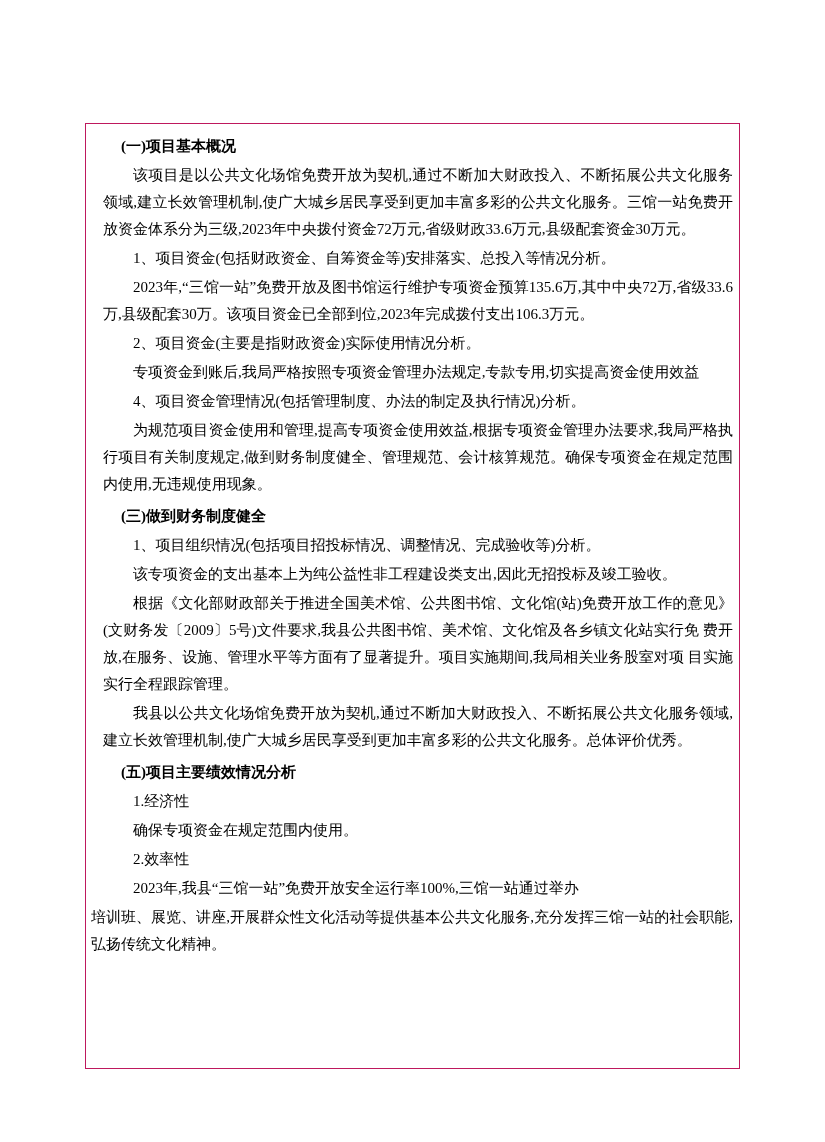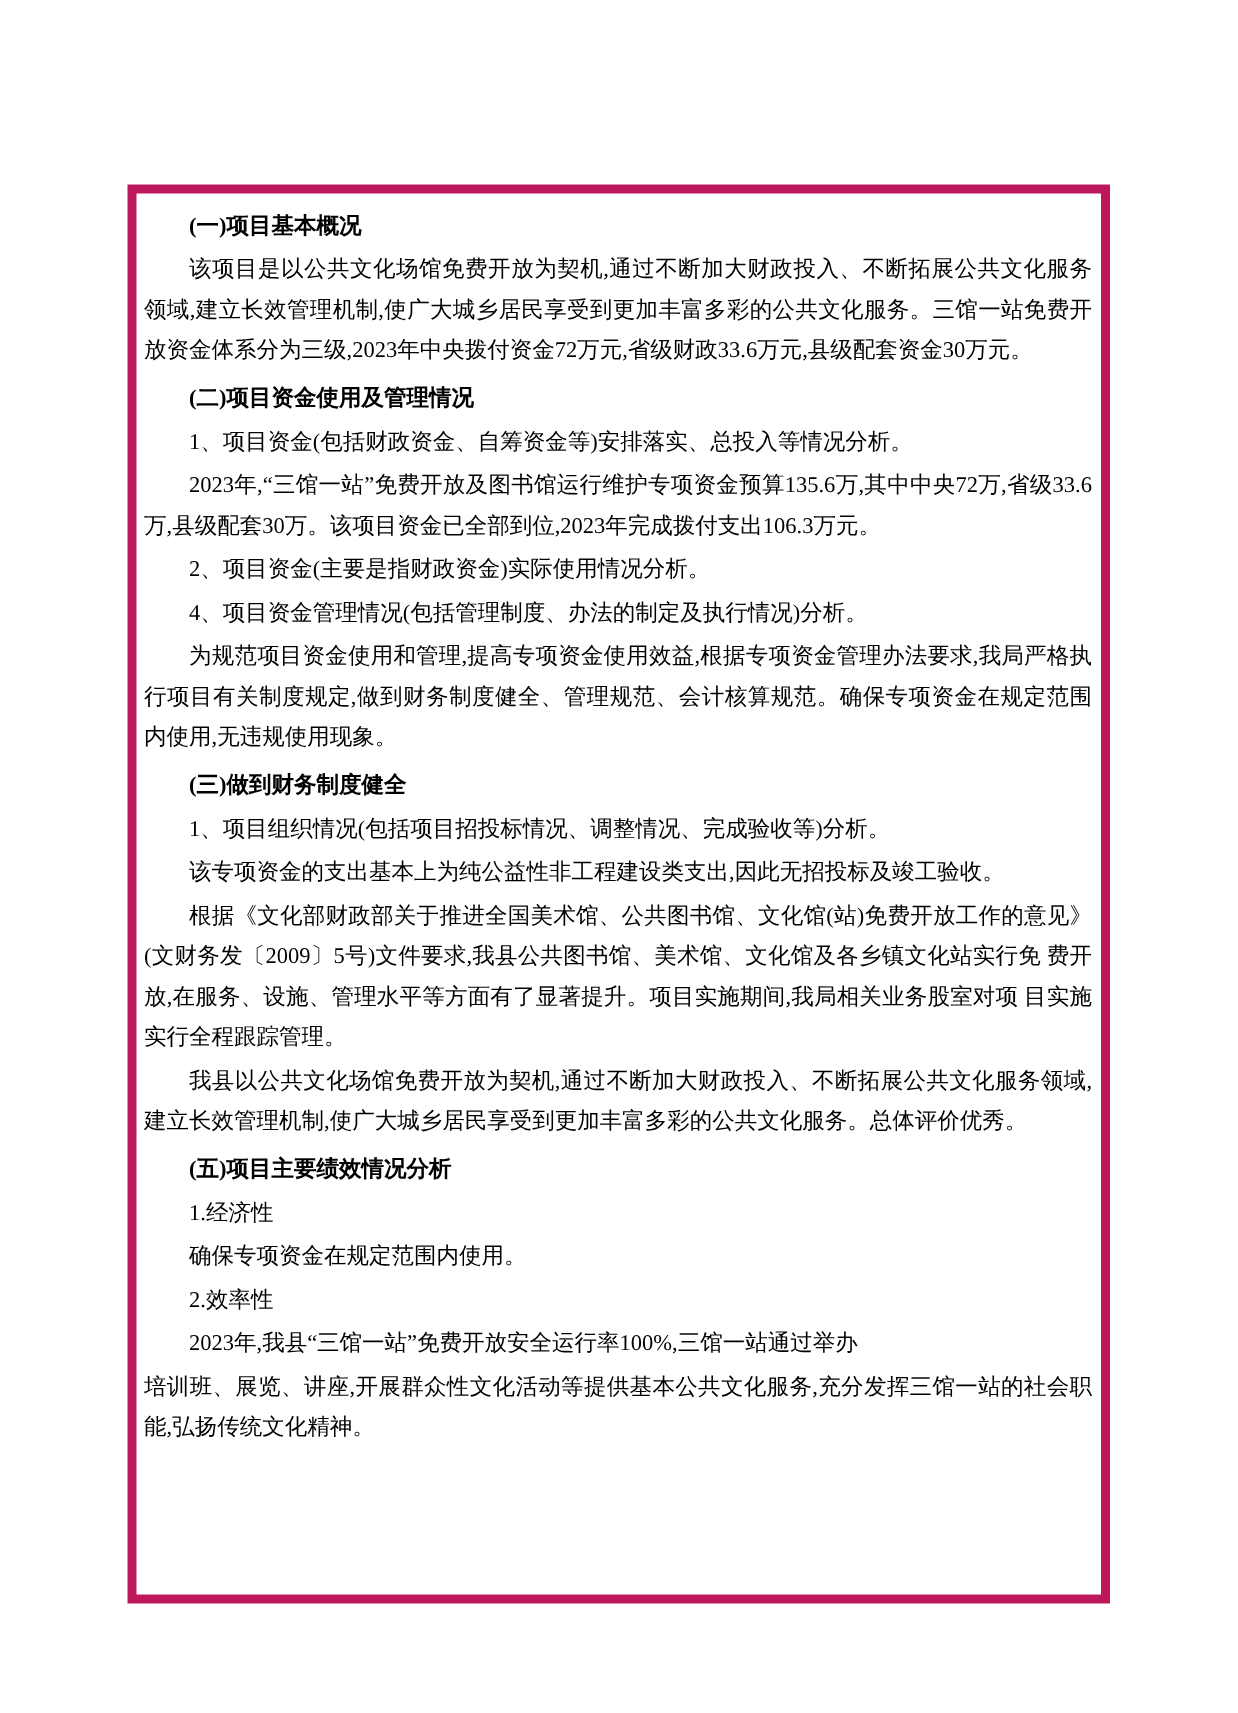--- a/index.html
+++ b/index.html
@@ -16,53 +16,54 @@
     font-family: "Liberation Serif", "DejaVu Serif", serif;
     color: #000000;
     overflow: hidden;
   }
   .content-box {
     position: absolute;
     left: 85px;
     top: 123px;
     width: 655px;
     min-height: 946px;
-    border: 6px solid #be185d;
+    border: 1px solid #be185d;
     padding: 9px 6px 14px 5px;
   }
   .content-box p {
     margin: 0 0 2px 0;
     font-size: 15px;
     line-height: 27px;
     text-align: justify;
     word-break: break-all;
   }
   .sec-heading {
     font-weight: bold;
     text-indent: 2em;
     margin-top: 5px !important;
   }
   .sec-heading.first {
     margin-top: 0 !important;
   }
   .para.indent {
     text-indent: 2em;
+    margin-left: 12px;
   }
 </style>
 </head>
 <body>
 
 <div class="page">
   <div class="content-box" id="sections-container">
       <p class="sec-heading first">(一)项目基本概况</p>
       <p class="para indent">该项目是以公共文化场馆免费开放为契机,通过不断加大财政投入、不断拓展公共文化服务领域,建立长效管理机制,使广大城乡居民享受到更加丰富多彩的公共文化服务。三馆一站免费开放资金体系分为三级,2023年中央拨付资金72万元,省级财政33.6万元,县级配套资金30万元。</p>
-      <p class="sec-heading">(二)项目资金使用及管理情况</p>
       <p class="para indent">1、项目资金(包括财政资金、自筹资金等)安排落实、总投入等情况分析。</p>
       <p class="para indent">2023年,“三馆一站”免费开放及图书馆运行维护专项资金预算135.6万,其中中央72万,省级33.6万,县级配套30万。该项目资金已全部到位,2023年完成拨付支出106.3万元。</p>
       <p class="para indent">2、项目资金(主要是指财政资金)实际使用情况分析。</p>
+      <p class="para indent">专项资金到账后,我局严格按照专项资金管理办法规定,专款专用,切实提高资金使用效益</p>
       <p class="para indent">4、项目资金管理情况(包括管理制度、办法的制定及执行情况)分析。</p>
       <p class="para indent">为规范项目资金使用和管理,提高专项资金使用效益,根据专项资金管理办法要求,我局严格执行项目有关制度规定,做到财务制度健全、管理规范、会计核算规范。确保专项资金在规定范围内使用,无违规使用现象。</p>
       <p class="sec-heading">(三)做到财务制度健全</p>
       <p class="para indent">1、项目组织情况(包括项目招投标情况、调整情况、完成验收等)分析。</p>
       <p class="para indent">该专项资金的支出基本上为纯公益性非工程建设类支出,因此无招投标及竣工验收。</p>
       <p class="para indent">根据《文化部财政部关于推进全国美术馆、公共图书馆、文化馆(站)免费开放工作的意见》 (文财务发〔2009〕5号)文件要求,我县公共图书馆、美术馆、文化馆及各乡镇文化站实行免 费开放,在服务、设施、管理水平等方面有了显著提升。项目实施期间,我局相关业务股室对项 目实施实行全程跟踪管理。</p>
       <p class="para indent">我县以公共文化场馆免费开放为契机,通过不断加大财政投入、不断拓展公共文化服务领域,建立长效管理机制,使广大城乡居民享受到更加丰富多彩的公共文化服务。总体评价优秀。</p>
       <p class="sec-heading">(五)项目主要绩效情况分析</p>
       <p class="para indent">1.经济性</p>
       <p class="para indent">确保专项资金在规定范围内使用。</p>

